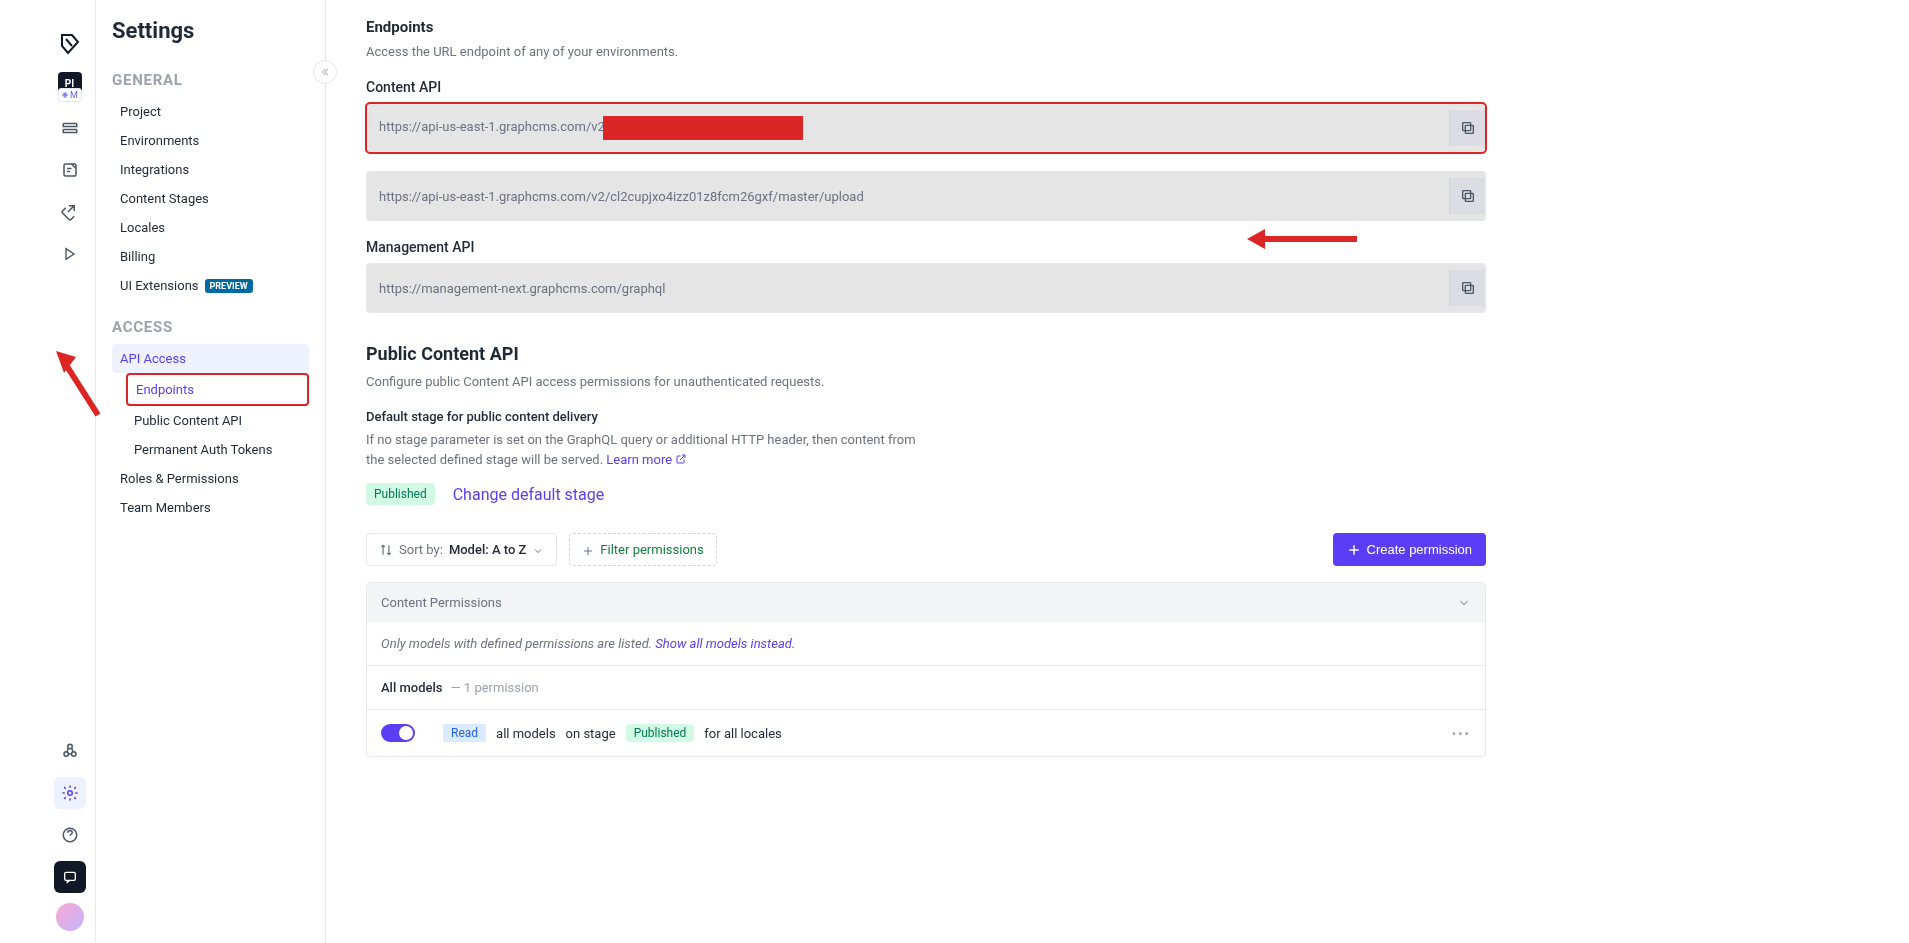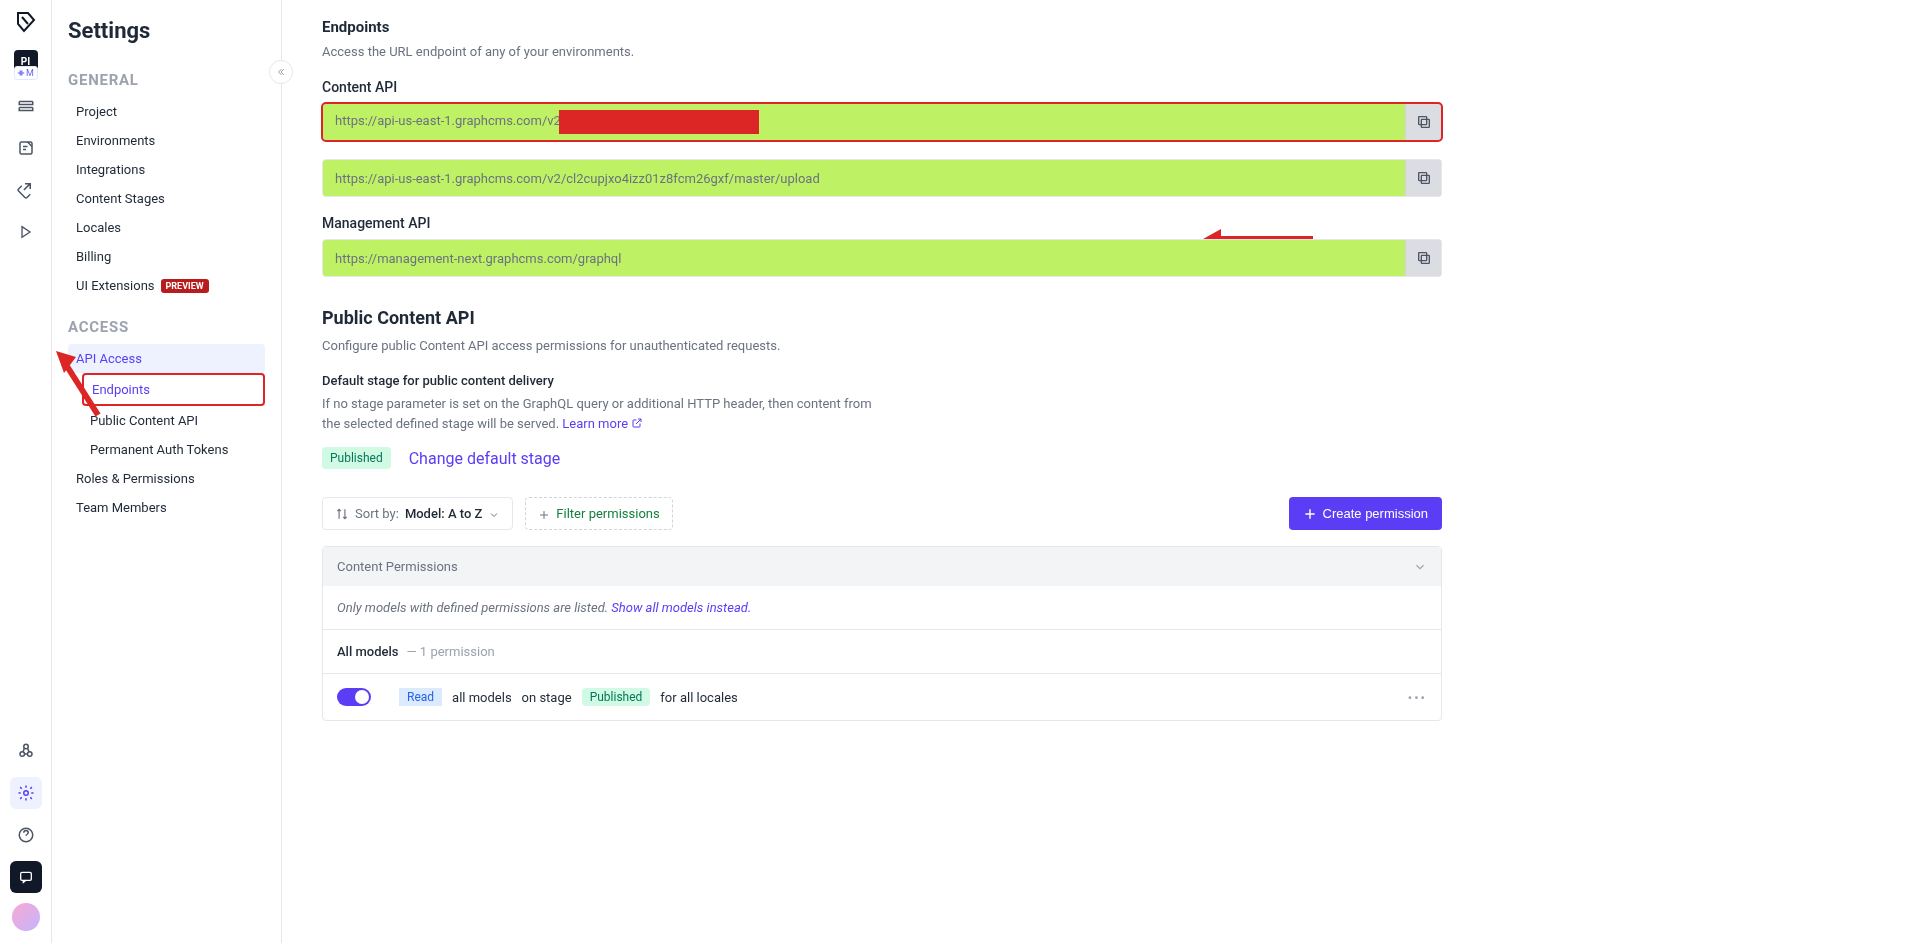--- a/index.html
+++ b/index.html
@@ -1,39 +1,39 @@
 <!DOCTYPE html>
 <html><head>
 <meta charset="utf-8">
 <style>
 * { margin: 0; padding: 0; box-sizing: border-box; }
 body { font-family: -apple-system, BlinkMacSystemFont, "Segoe UI", Roboto, sans-serif; color: #1F2937; background: #fff; display: flex; height: 943px; width: 1909px; overflow: hidden; }
-.iconbar { width: 52px; border-right: 1px solid #E5E7EB; display: flex; flex-direction: column; align-items: center; padding-top: 10px; gap: 10px; }
+.iconbar { width: 52px; border-right: 1px solid #E5E7EB; display: flex; flex-direction: column; align-items: center; padding-top: 32px; gap: 10px; margin-left: 44px; }
 .iconbar .logo { width: 24px; height: 24px; margin-bottom: 6px; }
 .iconbar .ic { width: 32px; height: 32px; display: flex; align-items: center; justify-content: center; border-radius: 6px; cursor: pointer; }
 .iconbar .ic.settings { background: #EEF2FF; }
 .iconbar .spacer { flex: 1; }
 .iconbar .avatar { width: 28px; height: 28px; border-radius: 50%; background: linear-gradient(135deg,#F9A8D4,#C4B5FD); margin-bottom: 12px; }
 .pbadge { width: 24px; height: 22px; border-radius: 4px; background: #111827; color: #fff; font-size: 10px; font-weight: 700; display: flex; align-items: center; justify-content: center; }
 .mbadge { width: 24px; height: 14px; border-radius: 3px; background: #fff; border: 1px solid #E0E7FF; color: #6366F1; font-size: 9px; display: flex; align-items: center; justify-content: center; gap: 1px; margin-top: -6px; }
 .sidebar { width: 230px; border-right: 1px solid #E5E7EB; padding: 18px 16px; position: relative; }
 .sidebar h1 { font-size: 22px; font-weight: 700; margin-bottom: 28px; }
 .collapse-btn { position: absolute; right: -12px; top: 60px; width: 24px; height: 24px; border-radius: 50%; border: 1px solid #E5E7EB; background: #fff; display: flex; align-items: center; justify-content: center; cursor: pointer; }
 .section-label { font-size: 15px; font-weight: 700; color: #9CA3AF; letter-spacing: 0.05em; margin-bottom: 8px; margin-top: 8px; }
 .nav-item { font-size: 13px; padding: 7px 8px; border-radius: 4px; cursor: pointer; display: flex; align-items: center; gap: 6px; }
 .nav-item.active { background: #EEF2FF; color: #5B3DF5; }
 .nav-sub { padding-left: 14px; }
 .nav-sub .nav-item { font-size: 13px; }
 .nav-item.endpoints-hl { border: 2px solid #DC2626; color: #5B3DF5; }
-.preview-badge { background: #b91c1c; color: #fff; font-size: 9px; font-weight: 700; padding: 2px 5px; border-radius: 3px; }
+.preview-badge { background: #0369a1; color: #fff; font-size: 9px; font-weight: 700; padding: 2px 5px; border-radius: 3px; }
 .main { flex: 1; padding: 18px 40px; overflow-y: auto; max-width: 1200px; }
 .section-title { font-size: 15px; font-weight: 700; margin-bottom: 8px; }
 .section-desc { font-size: 13px; color: #6B7280; margin-bottom: 20px; }
 .field-label { font-size: 14px; font-weight: 500; margin-bottom: 8px; }
-.url-box { display: flex; align-items: center; background: #bef264; border: 1px solid #E5E7EB; border-radius: 4px; height: 38px; margin-bottom: 18px; position: relative; }
+.url-box { display: flex; align-items: center; background: #e5e5e5; border: 1px solid #E5E7EB; border-radius: 4px; height: 50px; margin-bottom: 18px; position: relative; }
 .url-box.hl { outline: 2px solid #DC2626; outline-offset: -1px; }
 .url-text { flex: 1; padding: 0 12px; font-size: 13px; color: #6B7280; white-space: nowrap; overflow: hidden; }
 .copy-btn { width: 36px; height: 36px; background: #DCDDE3; display: flex; align-items: center; justify-content: center; cursor: pointer; border-left: 1px solid #D1D5DB; }
 .redact { display: inline-block; width: 200px; height: 24px; background: #DC2626; vertical-align: middle; margin-left: -2px; }
 .big-title { font-size: 18px; font-weight: 700; margin-top: 30px; margin-bottom: 10px; }
 .sub-label { font-size: 13px; font-weight: 500; margin-bottom: 6px; }
 .sub-desc { font-size: 13px; color: #6B7280; line-height: 1.5; max-width: 560px; }
 .link { color: #5B3DF5; cursor: pointer; }
 .ext-icon { display: inline-block; width: 12px; height: 12px; vertical-align: -1px; }
 .stage-row { display: flex; align-items: center; gap: 18px; margin-top: 14px; margin-bottom: 28px; }

